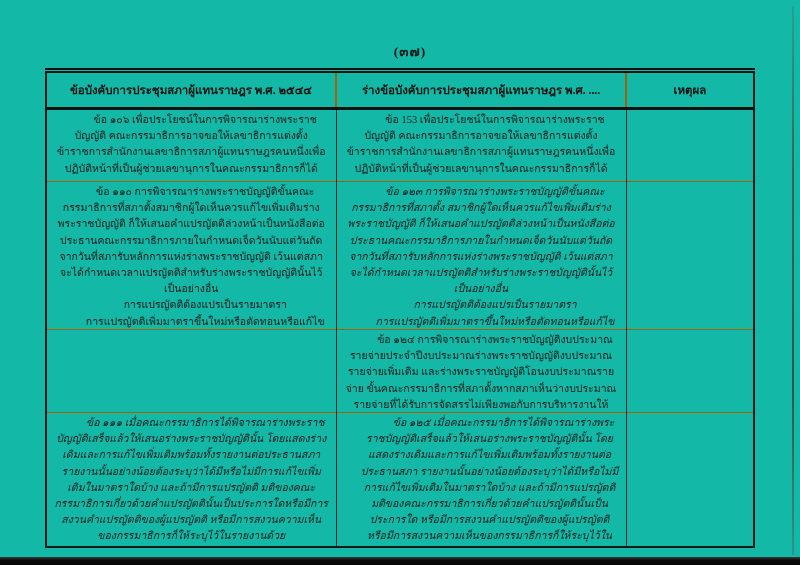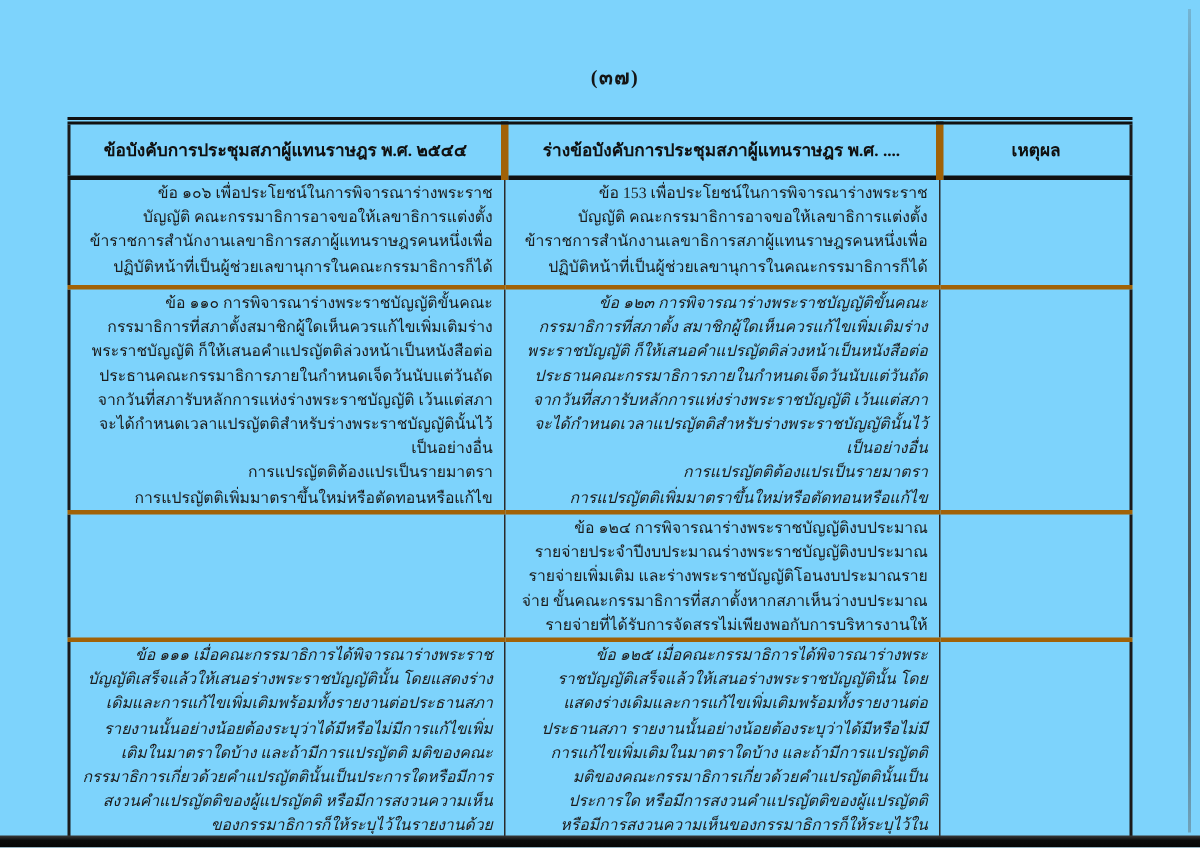--- a/index.html
+++ b/index.html
@@ -6,77 +6,77 @@
     margin: 0; padding: 0;
     width: 800px; height: 565px;
     background: #ffffff;
     font-family: "Liberation Serif", "DejaVu Serif", serif;
     position: relative;
     overflow: hidden;
     color: #1b1b1b;
   }
   .page {
     position: absolute; inset: 0;
-    background: #7dd3fc;
+    background: #14b8a6;
   }
   .page-number {
     position: absolute;
     top: 40px; left: 0; width: 820px;
     text-align: center;
     font-size: 13.5px;
     font-weight: bold;
     letter-spacing: 1px;
     color: #151515;
   }
   table.doc-table {
     position: absolute;
-    top: 78px; left: 45px;
+    top: 68px; left: 45px;
     width: 708px;
     border-collapse: collapse;
     table-layout: fixed;
     border: 2px solid #1a1a1a;
     border-top: 5px double #111;
     background: transparent;
   }
   col.c-left  { width: 290px; }
   col.c-draft { width: 290px; }
   col.c-reason{ width: 128px; }
   thead th {
     height: 30px;
     font-size: 11.5px;
     font-weight: bold;
     text-align: center;
     vertical-align: middle;
     padding: 2px 3px;
-    border-left: 5px solid #a16207;
+    border-left: 2px solid #a16207;
     border-bottom: 3px solid #111;
     color: #101010;
     overflow: hidden;
     white-space: nowrap;
   }
   thead th:first-child { border-left: none; }
   tbody td {
     vertical-align: top;
     border-left: 1px solid #2a2a2a;
-    border-top: 3px solid #a16207;
+    border-top: 1px solid #a16207;
     padding: 0;
   }
   tbody td:first-child { border-left: none; }
   tbody tr:first-child td { border-top: none; }
   .cell-clip {
     overflow: hidden;
     padding: 2px 7px 2px 7px;
     font-size: 10.5px;
     line-height: 16.2px;
     color: #1c1c1c;
   }
   .cell-clip p {
     margin: 0;
     text-indent: 28px;
-    text-align: right;
+    text-align: center;
     word-break: break-word;
   }
   
   .scan-bottom-band {
     position: absolute;
     left: 0; bottom: 0;
     width: 800px; height: 8px;
     background: linear-gradient(to bottom, #3a3a3a 0%, #0b0b0b 40%, #050505 100%);
   }
   .scan-right-line {

